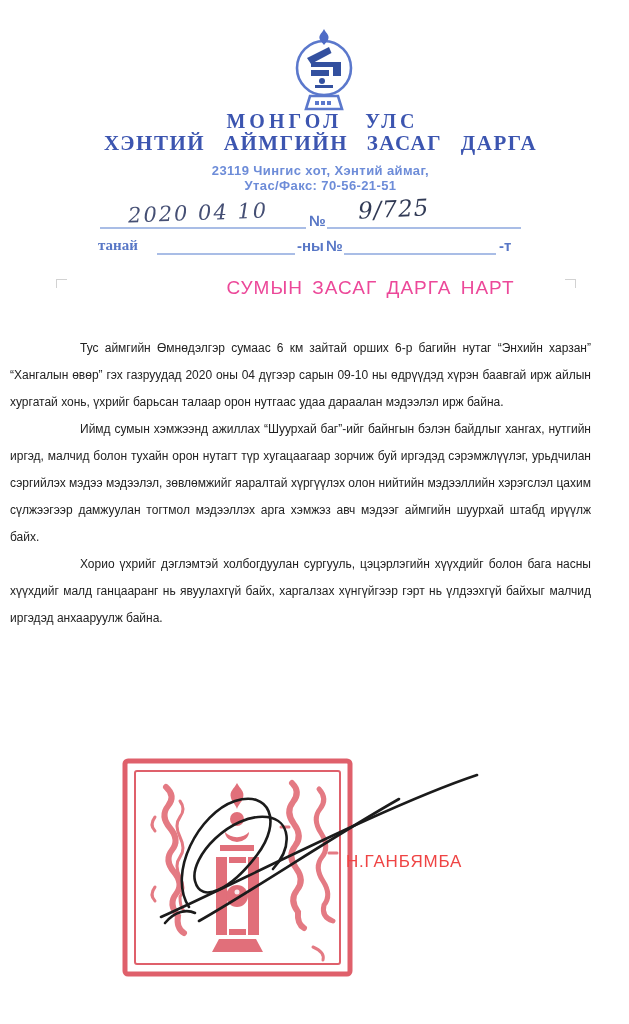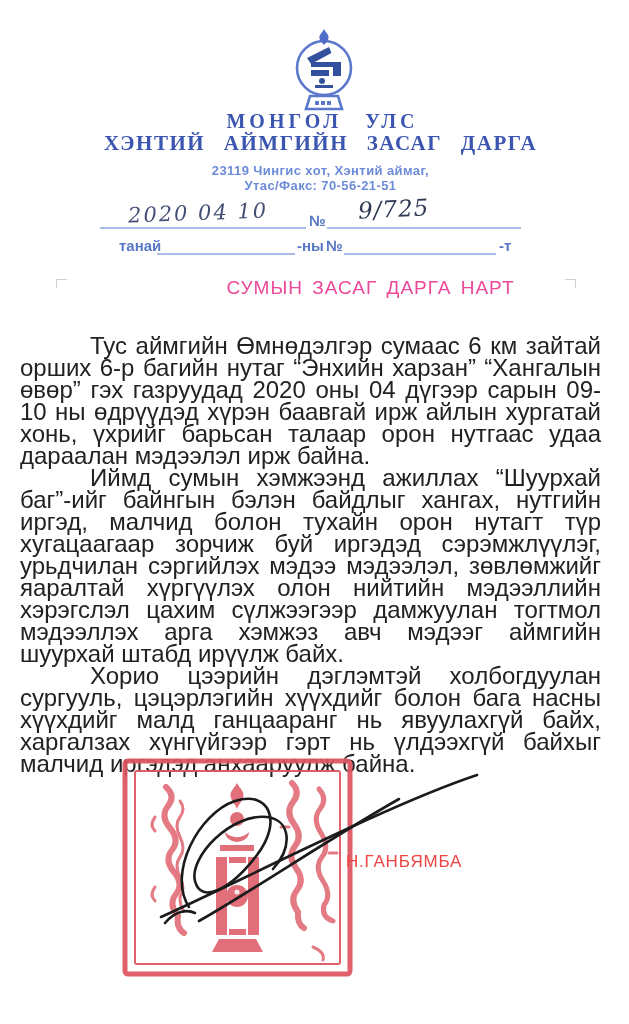--- a/index.html
+++ b/index.html
@@ -48,22 +48,22 @@
   .doc-title {
     position:absolute; top:261px; left:8px; width:100%; text-align:center;
     font-size:19px; color:#ec4899; letter-spacing:1px; word-spacing:3px;padding-left:48px;
   }
   .corner { position:absolute; width:10px; height:8px; opacity:0.75; }
   .corner-left  { left:56px;  top:263px; border-top:1.5px solid #c4c4c4; border-left:1.5px solid #c4c4c4; }
   .corner-right { left:565px; top:263px; border-top:1.5px solid #c4c4c4; border-right:1.5px solid #c4c4c4; }
 
   
   .body-text {
-    position:absolute; left:20px; top:319px; width:581px;
-    font-size:24px; line-height:22px; color:#222; text-align:justify;
+    position:absolute; left:10px; top:319px; width:581px;
+    font-size:12px; line-height:27px; color:#222; text-align:justify;
   }
   .body-text p { margin:0; text-indent:70px; }
 
   
   .stamp { position:absolute; left:121px; top:741px; width:233px; height:222px; opacity:0.93; }
   .signature { position:absolute; left:137px; top:747px; width:352px; height:170px; }
   .signatory-name {
     position:absolute; left:346px; top:836px;
     font-size:17px; color:#ef4444; letter-spacing:0.8px; white-space:nowrap;
   }
@@ -104,36 +104,36 @@
   <div class="hdr-addr1">23119 Чингис хот, Хэнтий аймаг,</div>
   <div class="hdr-addr2">Утас/Факс: 70-56-21-51</div>
 
   <div class="ref">
     <div class="u-line" style="left:100px; top:211px; width:206px;"></div>
     <span class="blue-print" style="left:309px; top:196px;">№</span>
     <div class="u-line" style="left:327px; top:211px; width:194px;"></div>
     <span class="hand hand-date">2020 04 10</span>
     <span class="hand hand-no">9/725</span>
 
-    <span class="blue-print" style="left:119px; top:221px; font-weight:bold;">танай</span>
+    <span class="blue-print" style="left:98px; top:221px; font-weight:bold;font-family:Liberation Serif, serif;">танай</span>
     <div class="u-line" style="left:157px; top:237px; width:138px;"></div>
     <span class="blue-print" style="left:297px; top:221px;text-align:right;">-ны</span>
     <span class="blue-print" style="left:326px; top:221px;">№</span>
     <div class="u-line" style="left:344px; top:237px; width:152px;"></div>
     <span class="blue-print" style="left:499px; top:221px;">-т</span>
   </div>
 
   <div class="corner corner-left"></div>
   <div class="corner corner-right"></div>
   <div class="doc-title">СУМЫН ЗАСАГ ДАРГА НАРТ</div>
 
   <div class="body-text">
     <p>Тус аймгийн Өмнөдэлгэр сумаас 6 км зайтай орших 6-р багийн нутаг “Энхийн харзан” “Хангалын өвөр” гэх газруудад 2020 оны 04 дүгээр сарын 09-10 ны өдрүүдэд хүрэн баавгай ирж айлын хургатай хонь, үхрийг барьсан талаар орон нутгаас удаа дараалан мэдээлэл ирж байна.</p>
     <p>Иймд сумын хэмжээнд ажиллах “Шуурхай баг”-ийг байнгын бэлэн байдлыг хангах, нутгийн иргэд, малчид болон тухайн орон нутагт түр хугацаагаар зорчиж буй иргэдэд сэрэмжлүүлэг, урьдчилан сэргийлэх мэдээ мэдээлэл, зөвлөмжийг яаралтай хүргүүлэх олон нийтийн мэдээллийн хэрэгслэл цахим сүлжээгээр дамжуулан тогтмол мэдээллэх арга хэмжэз авч мэдээг аймгийн шуурхай штабд ирүүлж байх.</p>
-    <p>Хорио цээрийн дэглэмтэй холбогдуулан сургууль, цэцэрлэгийн хүүхдийг болон бага насны хүүхдийг малд ганцааранг нь явуулахгүй байх, харгалзах хүнгүйгээр гэрт нь үлдээхгүй байхыг малчид иргэдэд анхааруулж байна.</p>
+    <p>Хорио үхрийг дэглэмтэй холбогдуулан сургууль, цэцэрлэгийн хүүхдийг болон бага насны хүүхдийг малд ганцааранг нь явуулахгүй байх, харгалзах хүнгүйгээр гэрт нь үлдээхгүй байхыг малчид иргэдэд анхааруулж байна.</p>
   </div>
 
   <div class="stamp">
     <svg width="233" height="222" viewBox="0 0 233 222">
       <g fill="none" stroke="#dd5560">
         <rect x="4" y="4" width="225" height="213" rx="3" stroke-width="5"></rect>
         <rect x="14" y="14" width="205" height="193" rx="2" stroke-width="2"></rect>
       </g>
 
       <g fill="none" stroke="#e2707a" stroke-linecap="round">

